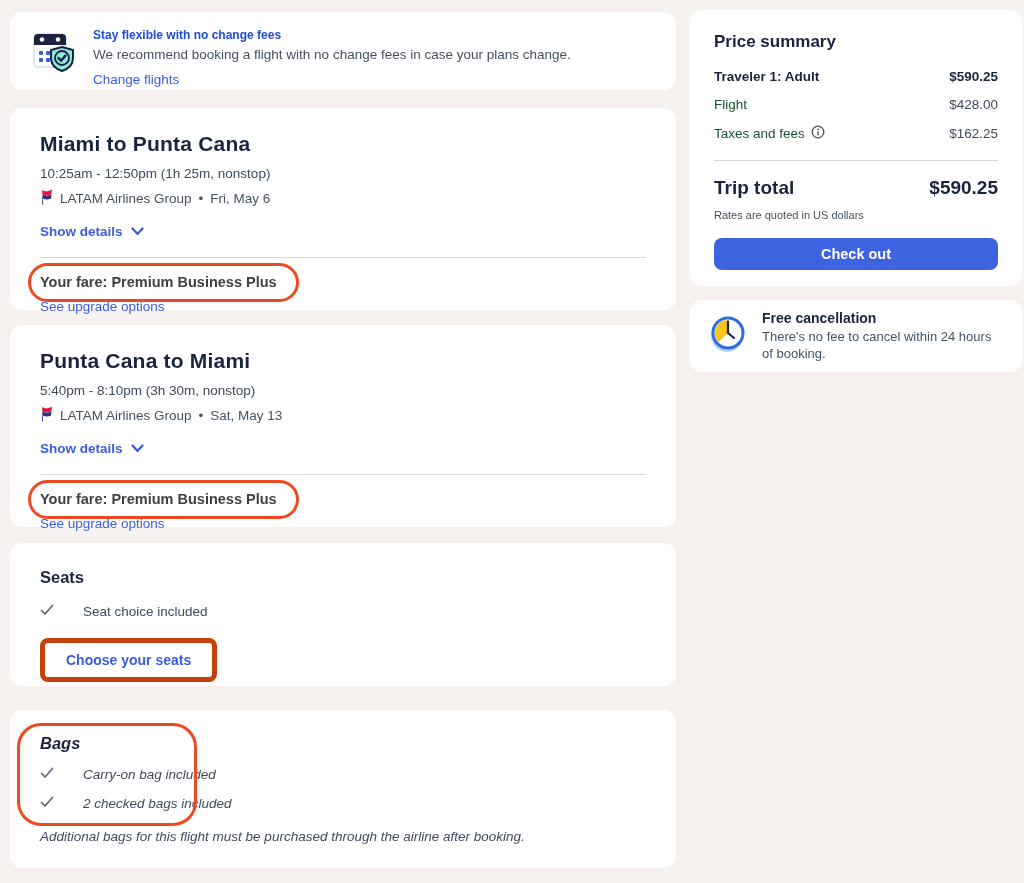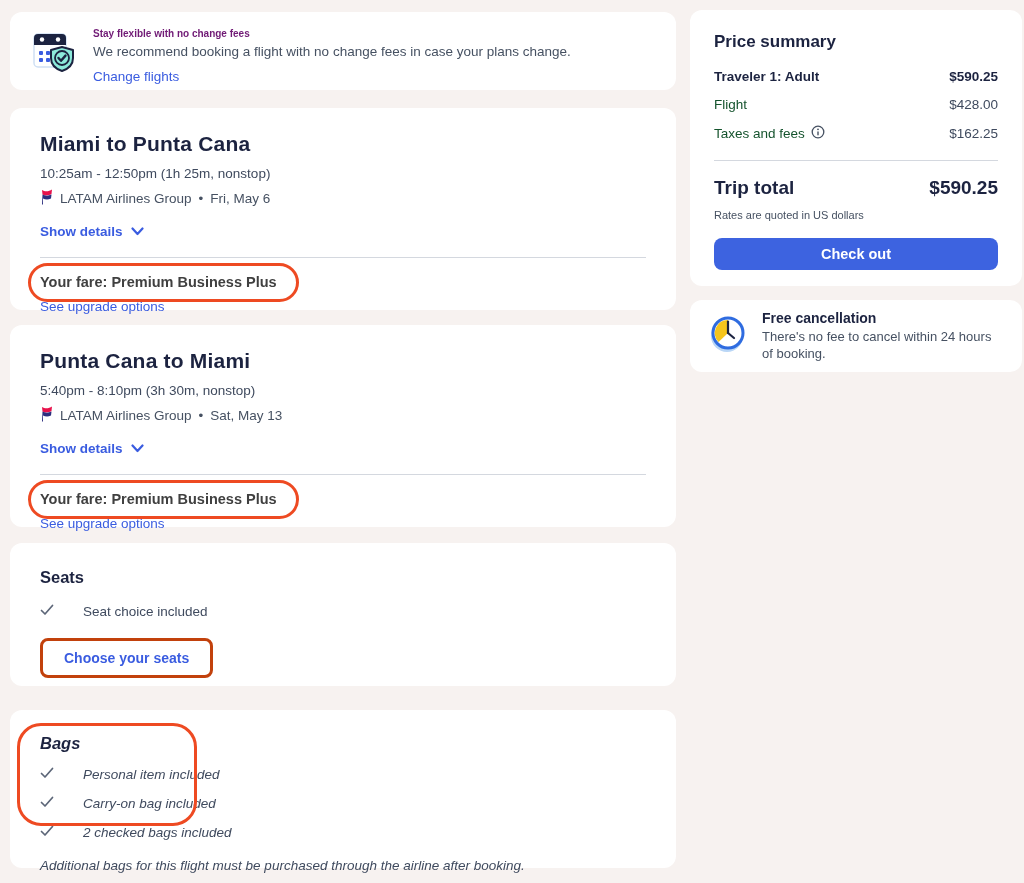--- a/index.html
+++ b/index.html
@@ -19,21 +19,21 @@
   a.link {
     color: #3a5ce0;
     text-decoration: none;
     cursor: pointer;
   }
 
   
   .banner-card { left: 10px; top: 12px; width: 666px; height: 78px;
     display: flex; align-items: flex-start; padding: 15px 20px; gap: 15px; }
   .banner-text { padding-top: 1px; }
-  .banner-title { font-size: 10px; font-weight: bold; color: #701a75; margin-bottom: 5px; }
+  .banner-title { font-size: 12px; font-weight: bold; color: #1d4ed8; margin-bottom: 5px; }
   .banner-desc { font-size: 13.5px; color: #465162; margin-bottom: 8px; }
   .banner-link { font-size: 13.5px; }
 
   .flight-card { left: 10px; width: 666px; height: 202px; padding: 24px 30px; }
   .flight-card.first { top: 108px; }
   .flight-card.second { top: 325px; }
   .flight-title { font-size: 21px; font-weight: bold; color: #1c2340; letter-spacing: 0.2px; margin-bottom: 10px; }
   .flight-times { font-size: 13.5px; color: #3f4a5e; margin-bottom: 8px; }
   .flight-airline { font-size: 13.5px; color: #465162; display: flex; align-items: center; gap: 7px; }
   .show-details { display: inline-flex; align-items: center; gap: 8px;
@@ -46,21 +46,21 @@
     border: 3px solid #ee4a22; border-radius: 999px; pointer-events: none;
   }
   .upgrade-link { display: inline-block; font-size: 13.5px; margin-top: 8px; }
 
   .seats-card { left: 10px; top: 543px; width: 666px; height: 143px; padding: 25px 30px; }
   .section-title { font-size: 16.5px; font-weight: bold; color: #1c2340; }
   .check-item { display: flex; align-items: center; gap: 29px; font-size: 13.5px; color: #3f4a5e; }
   .seats-card .check-item { margin-top: 17px; }
   .choose-seats-btn {
     margin-top: 19px; display: inline-block;
-    background: #ffffff; border: 3px solid #c2410c; border-radius: 8px;
+    background: #ffffff; border: 5px solid #c2410c; border-radius: 8px;
     padding: 9px 21px; font-size: 14px; font-weight: bold; color: #3a5ce0;
     font-family: inherit; cursor: pointer;
   }
 
   .bags-card { left: 10px; top: 710px; width: 666px; height: 158px; padding: 24px 30px; font-style: italic; }
   .bags-card .check-item { margin-top: 14px; }
   .bags-note { font-size: 13.5px; color: #3f4a5e; margin-top: 18px; }
   .bags-annotation {
     position: absolute; left: 7px; top: 13px; width: 180px; height: 103px;
     border: 3px solid #ee4a22; border-radius: 24px; pointer-events: none;
@@ -195,28 +195,20 @@
 </div>
 
 <div class="card bags-card">
   <div class="section-title">Bags</div>
   <div class="check-item">
     <span class="icon">
       <svg width="14" height="12" viewBox="0 0 14 12">
           <path d="M1.5 6.5 L5 10 L12.5 1.5" fill="none" stroke="#5c6678" stroke-width="1.7" stroke-linecap="round" stroke-linejoin="round"></path>
         </svg>
     </span>
-    <span>Personal item included</span>
-  </div>
-  <div class="check-item">
-    <span class="icon">
-      <svg width="14" height="12" viewBox="0 0 14 12">
-          <path d="M1.5 6.5 L5 10 L12.5 1.5" fill="none" stroke="#5c6678" stroke-width="1.7" stroke-linecap="round" stroke-linejoin="round"></path>
-        </svg>
-    </span>
     <span>Carry-on bag included</span>
   </div>
   <div class="check-item">
     <span class="icon">
       <svg width="14" height="12" viewBox="0 0 14 12">
           <path d="M1.5 6.5 L5 10 L12.5 1.5" fill="none" stroke="#5c6678" stroke-width="1.7" stroke-linecap="round" stroke-linejoin="round"></path>
         </svg>
     </span>
     <span>2 checked bags included</span>
   </div>

